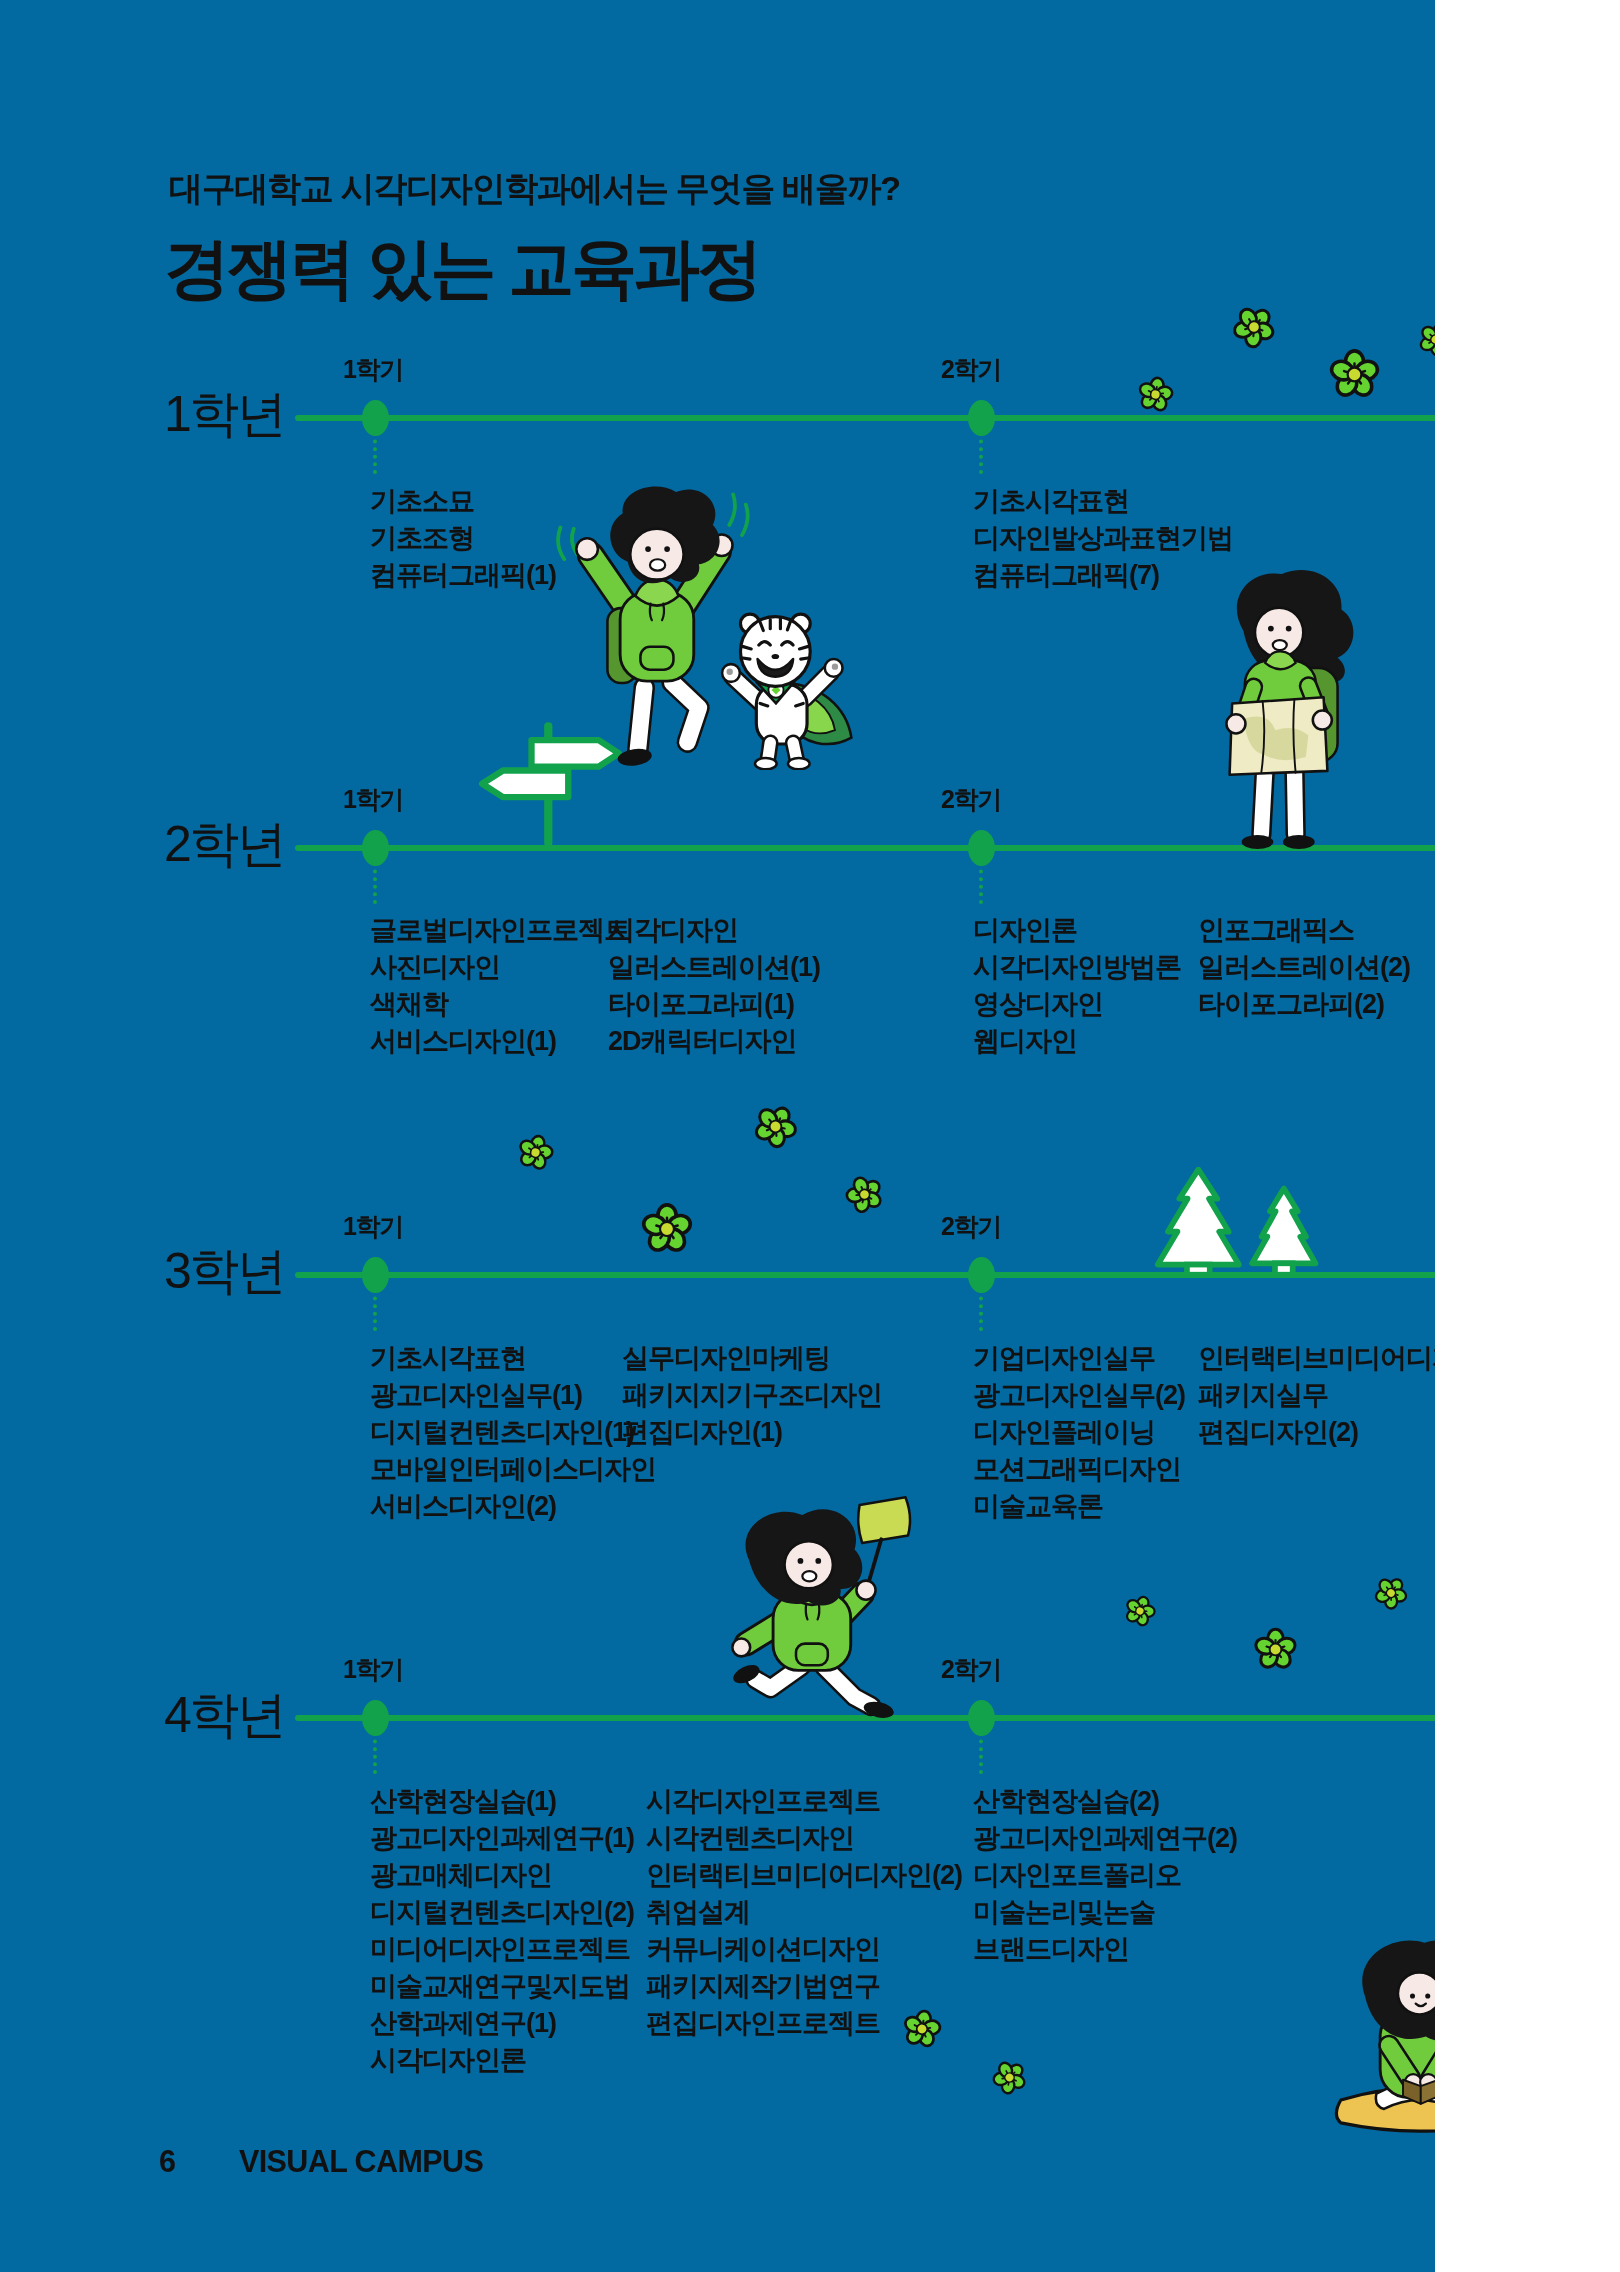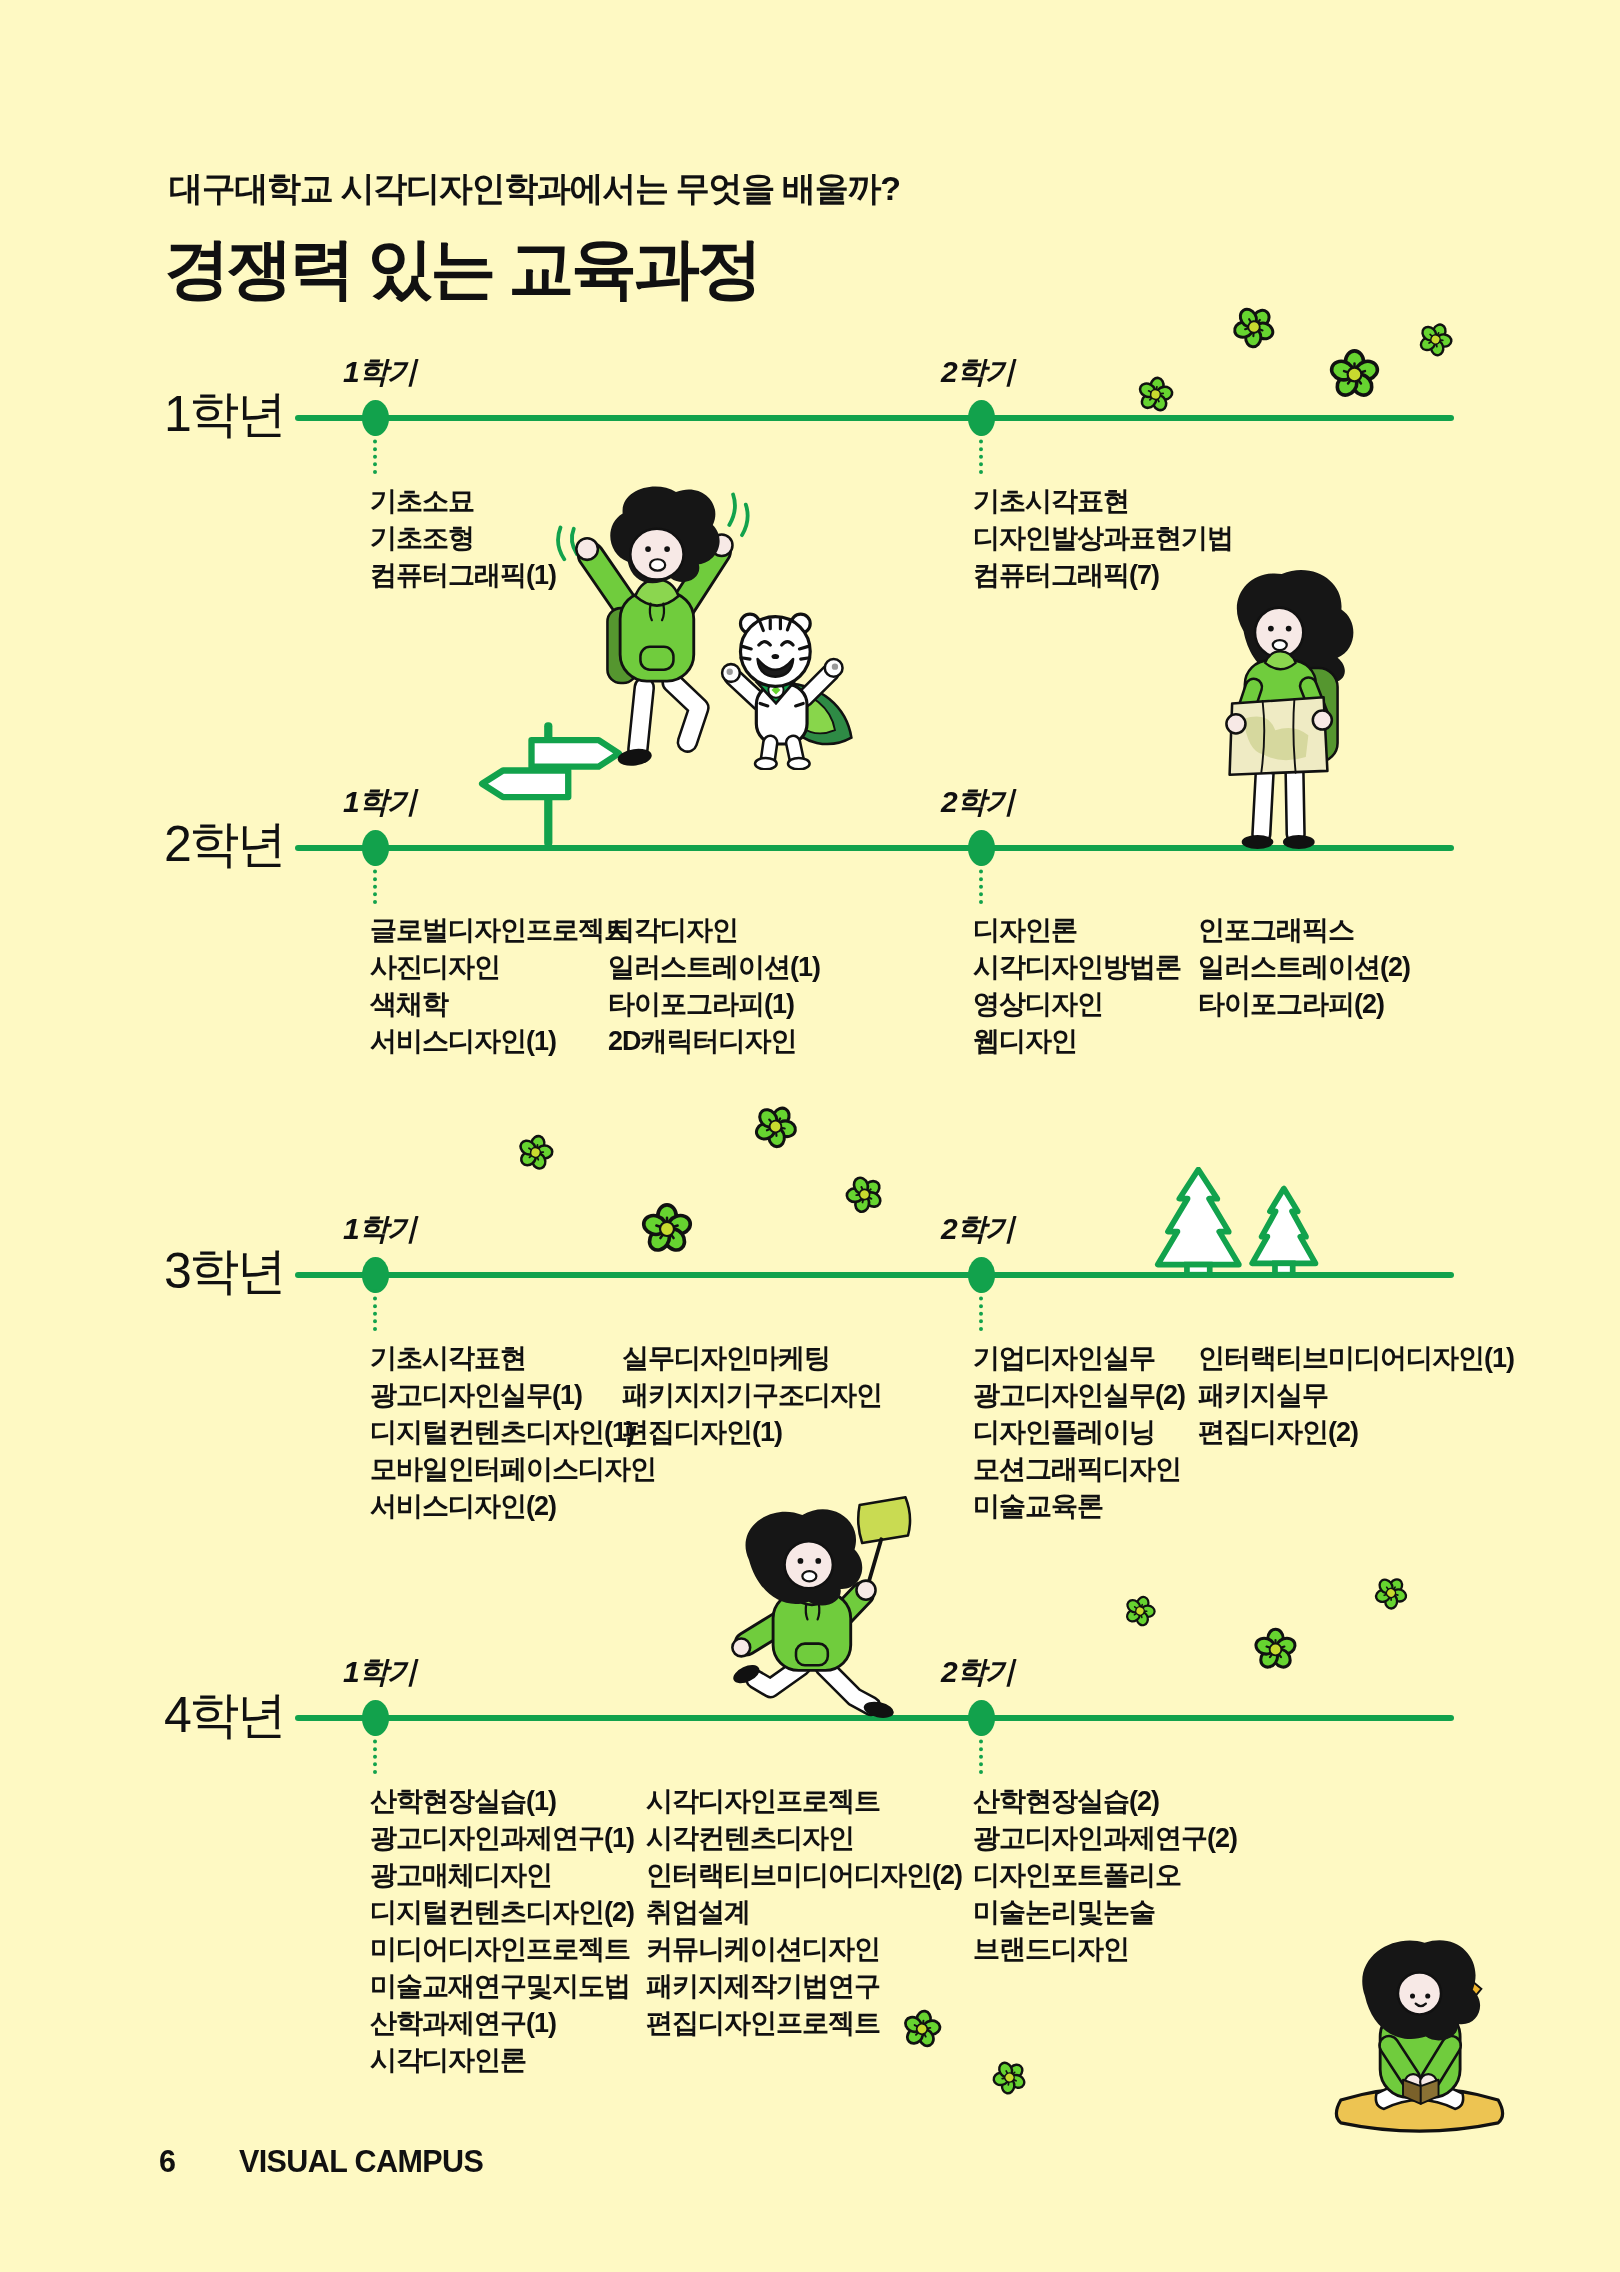--- a/index.html
+++ b/index.html
@@ -1,22 +1,22 @@
 <!DOCTYPE html>
 <html style="font-size:10.2px"><head>
 <meta charset="utf-8">
 <style>
   html,body{margin:0;padding:0;background:#ffffff;}
-  .page{position:relative;width:1620px;height:2273px;background:#fef9c3;overflow:hidden;
+  .page{position:relative;width:1435px;height:2273px;background:#0369a1;overflow:hidden;
         font-family:"Liberation Sans","DejaVu Sans",sans-serif;color:#111;}
   .abs{position:absolute;}
   .subtitle{left:169px;top:166px;font-size:34px;font-weight:700;letter-spacing:-1.3px;white-space:nowrap;}
   .title{left:164px;top:224px;font-size:66px;font-weight:900;letter-spacing:-3.2px;white-space:nowrap;}
   .year-label{left:164px;font-size:50px;font-weight:400;letter-spacing:-2.5px;line-height:1;white-space:nowrap;}
-  .sem-label{font-size:30px;font-weight:800;letter-spacing:-1.3px;line-height:1;white-space:nowrap;font-style:italic;}
+  .sem-label{font-size:25px;font-weight:800;letter-spacing:-1.3px;line-height:1;white-space:nowrap;}
   .tl-line{left:295px;width:1159px;height:6.3px;background:#12A24C;border-radius:3.2px;}
   .tl-dot{width:27px;height:36px;border-radius:50%;background:#12A24C;}
   .tl-dotted{width:0;height:42px;border-left:4.4px dotted #12A24C;}
   .course-col{font-size:27px;line-height:37px;font-weight:600;letter-spacing:-1px;white-space:nowrap;}
   .course{height:37px;}
   .footer{top:2146px;font-size:30.5px;font-weight:800;letter-spacing:-0.6px;line-height:1;}
   svg{display:block;}
 </style>
 </head>
 <body>

